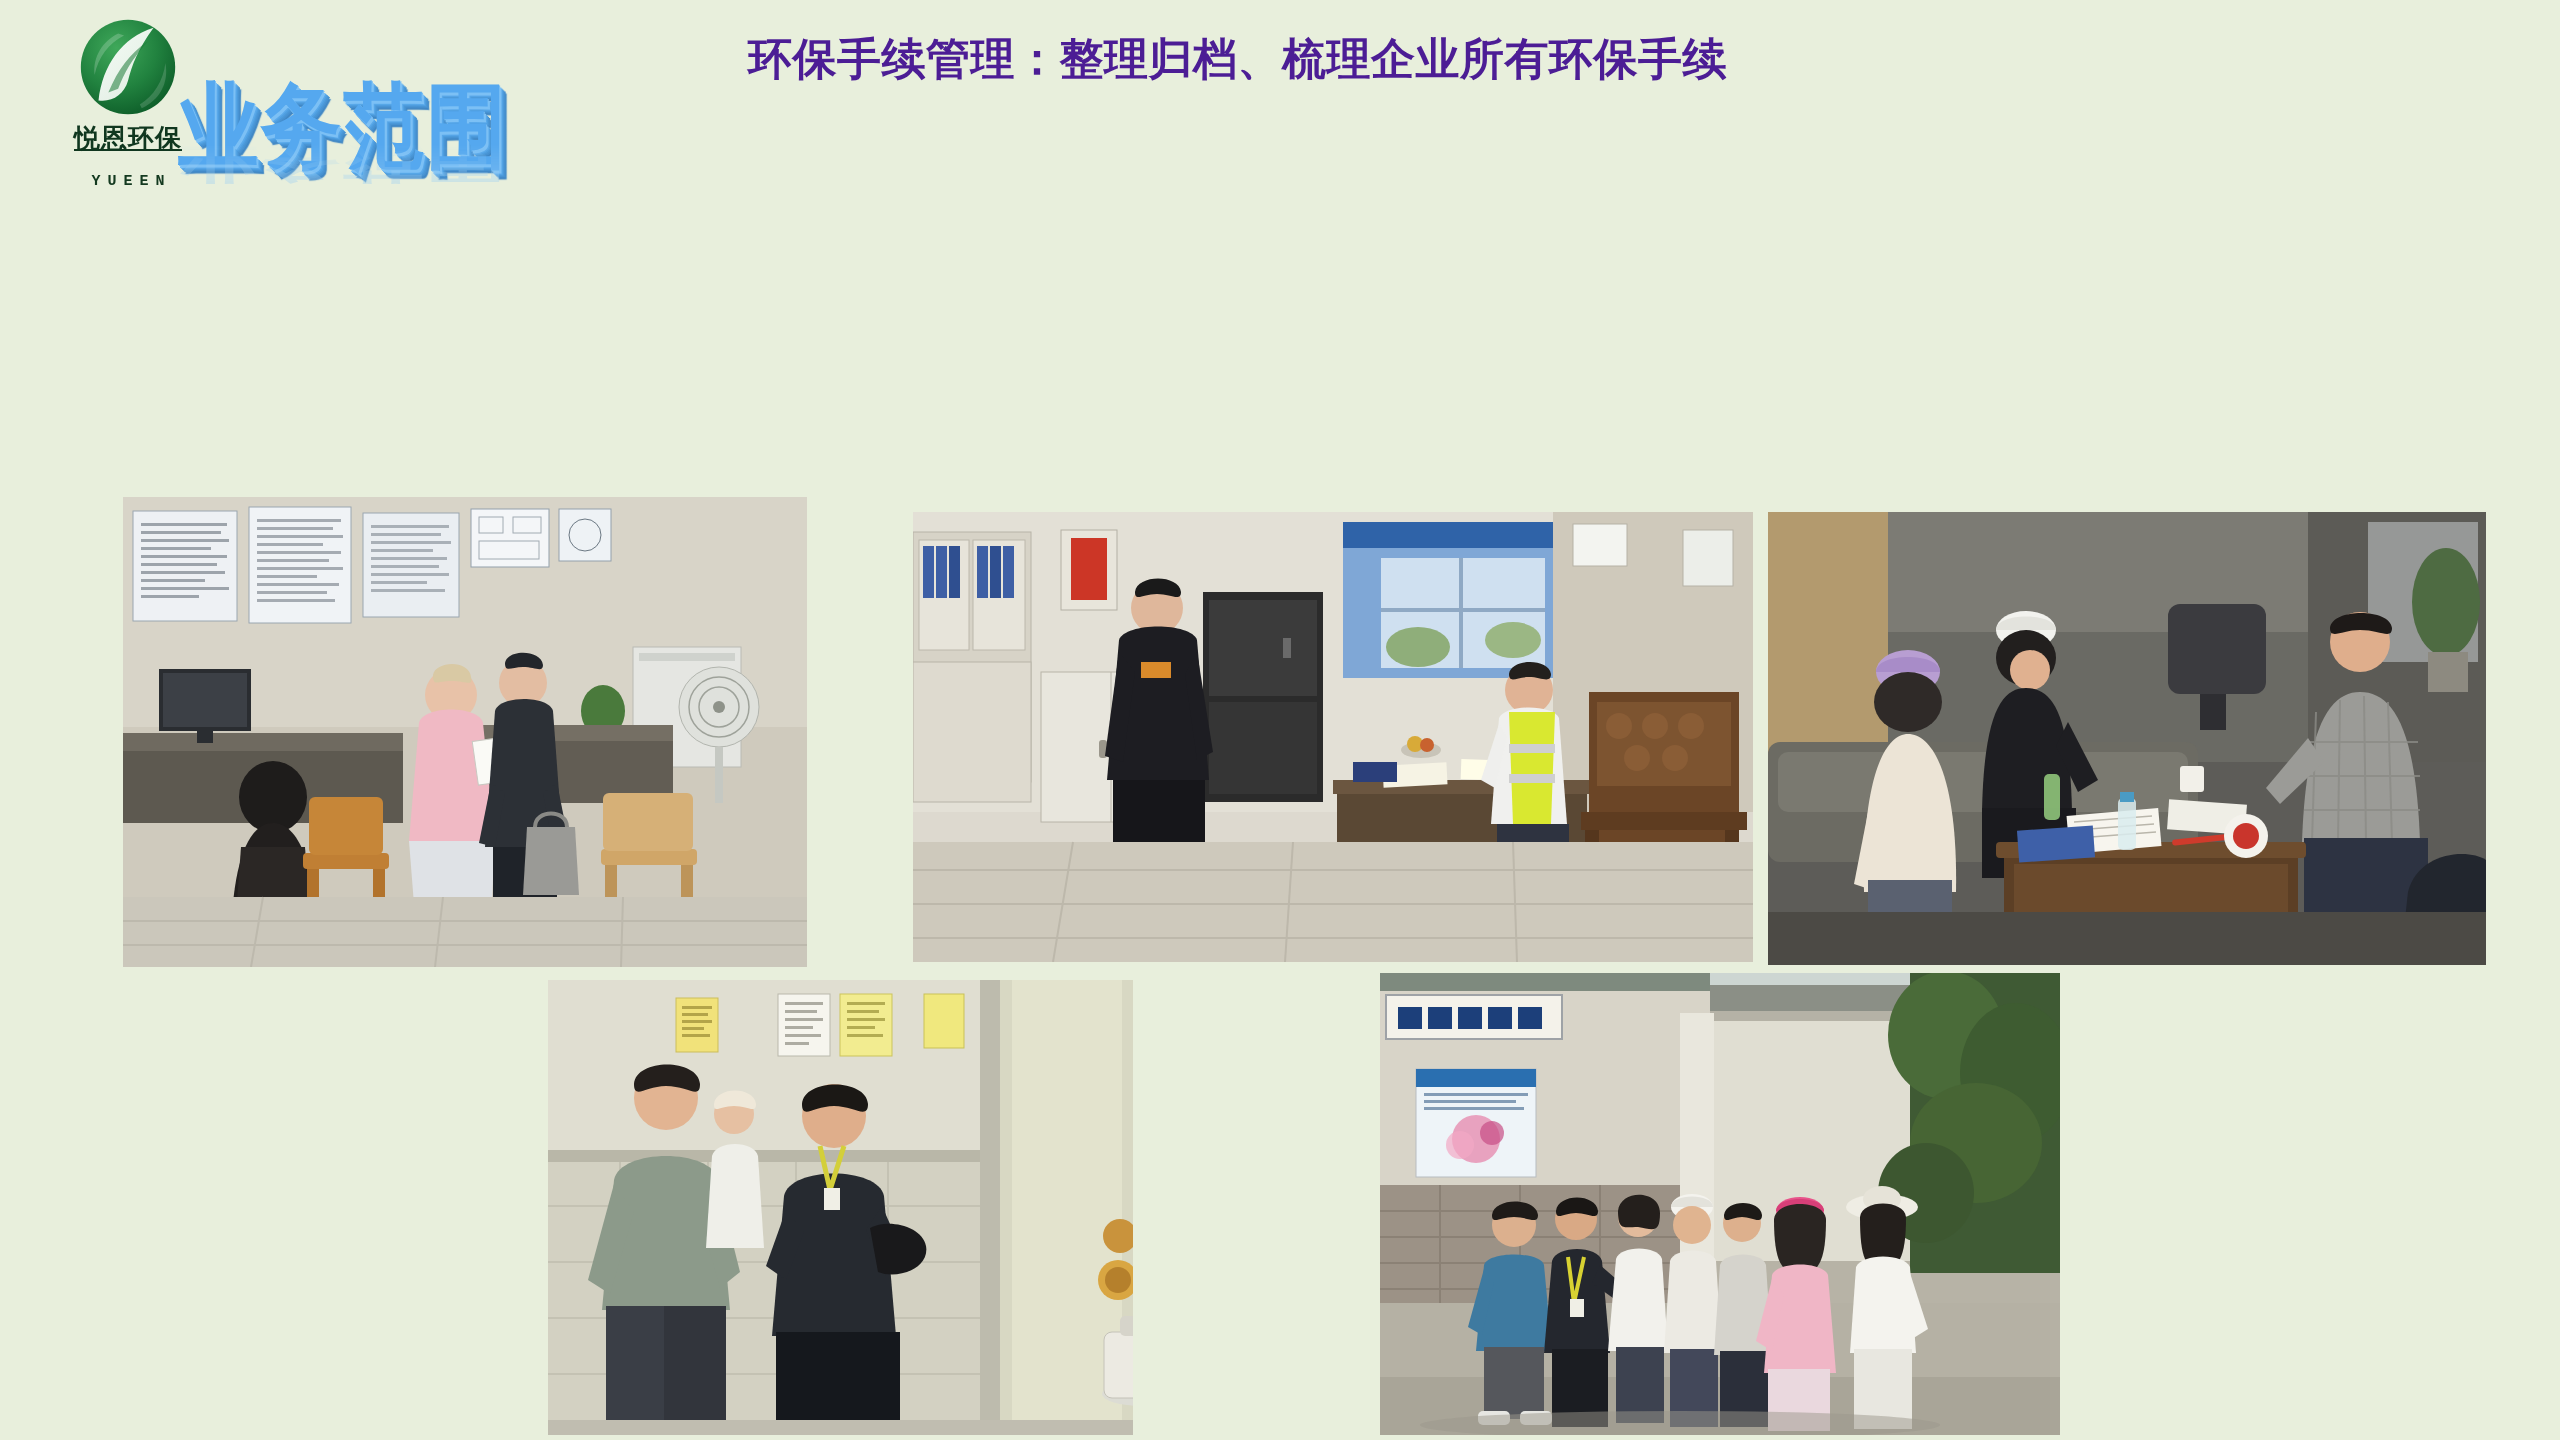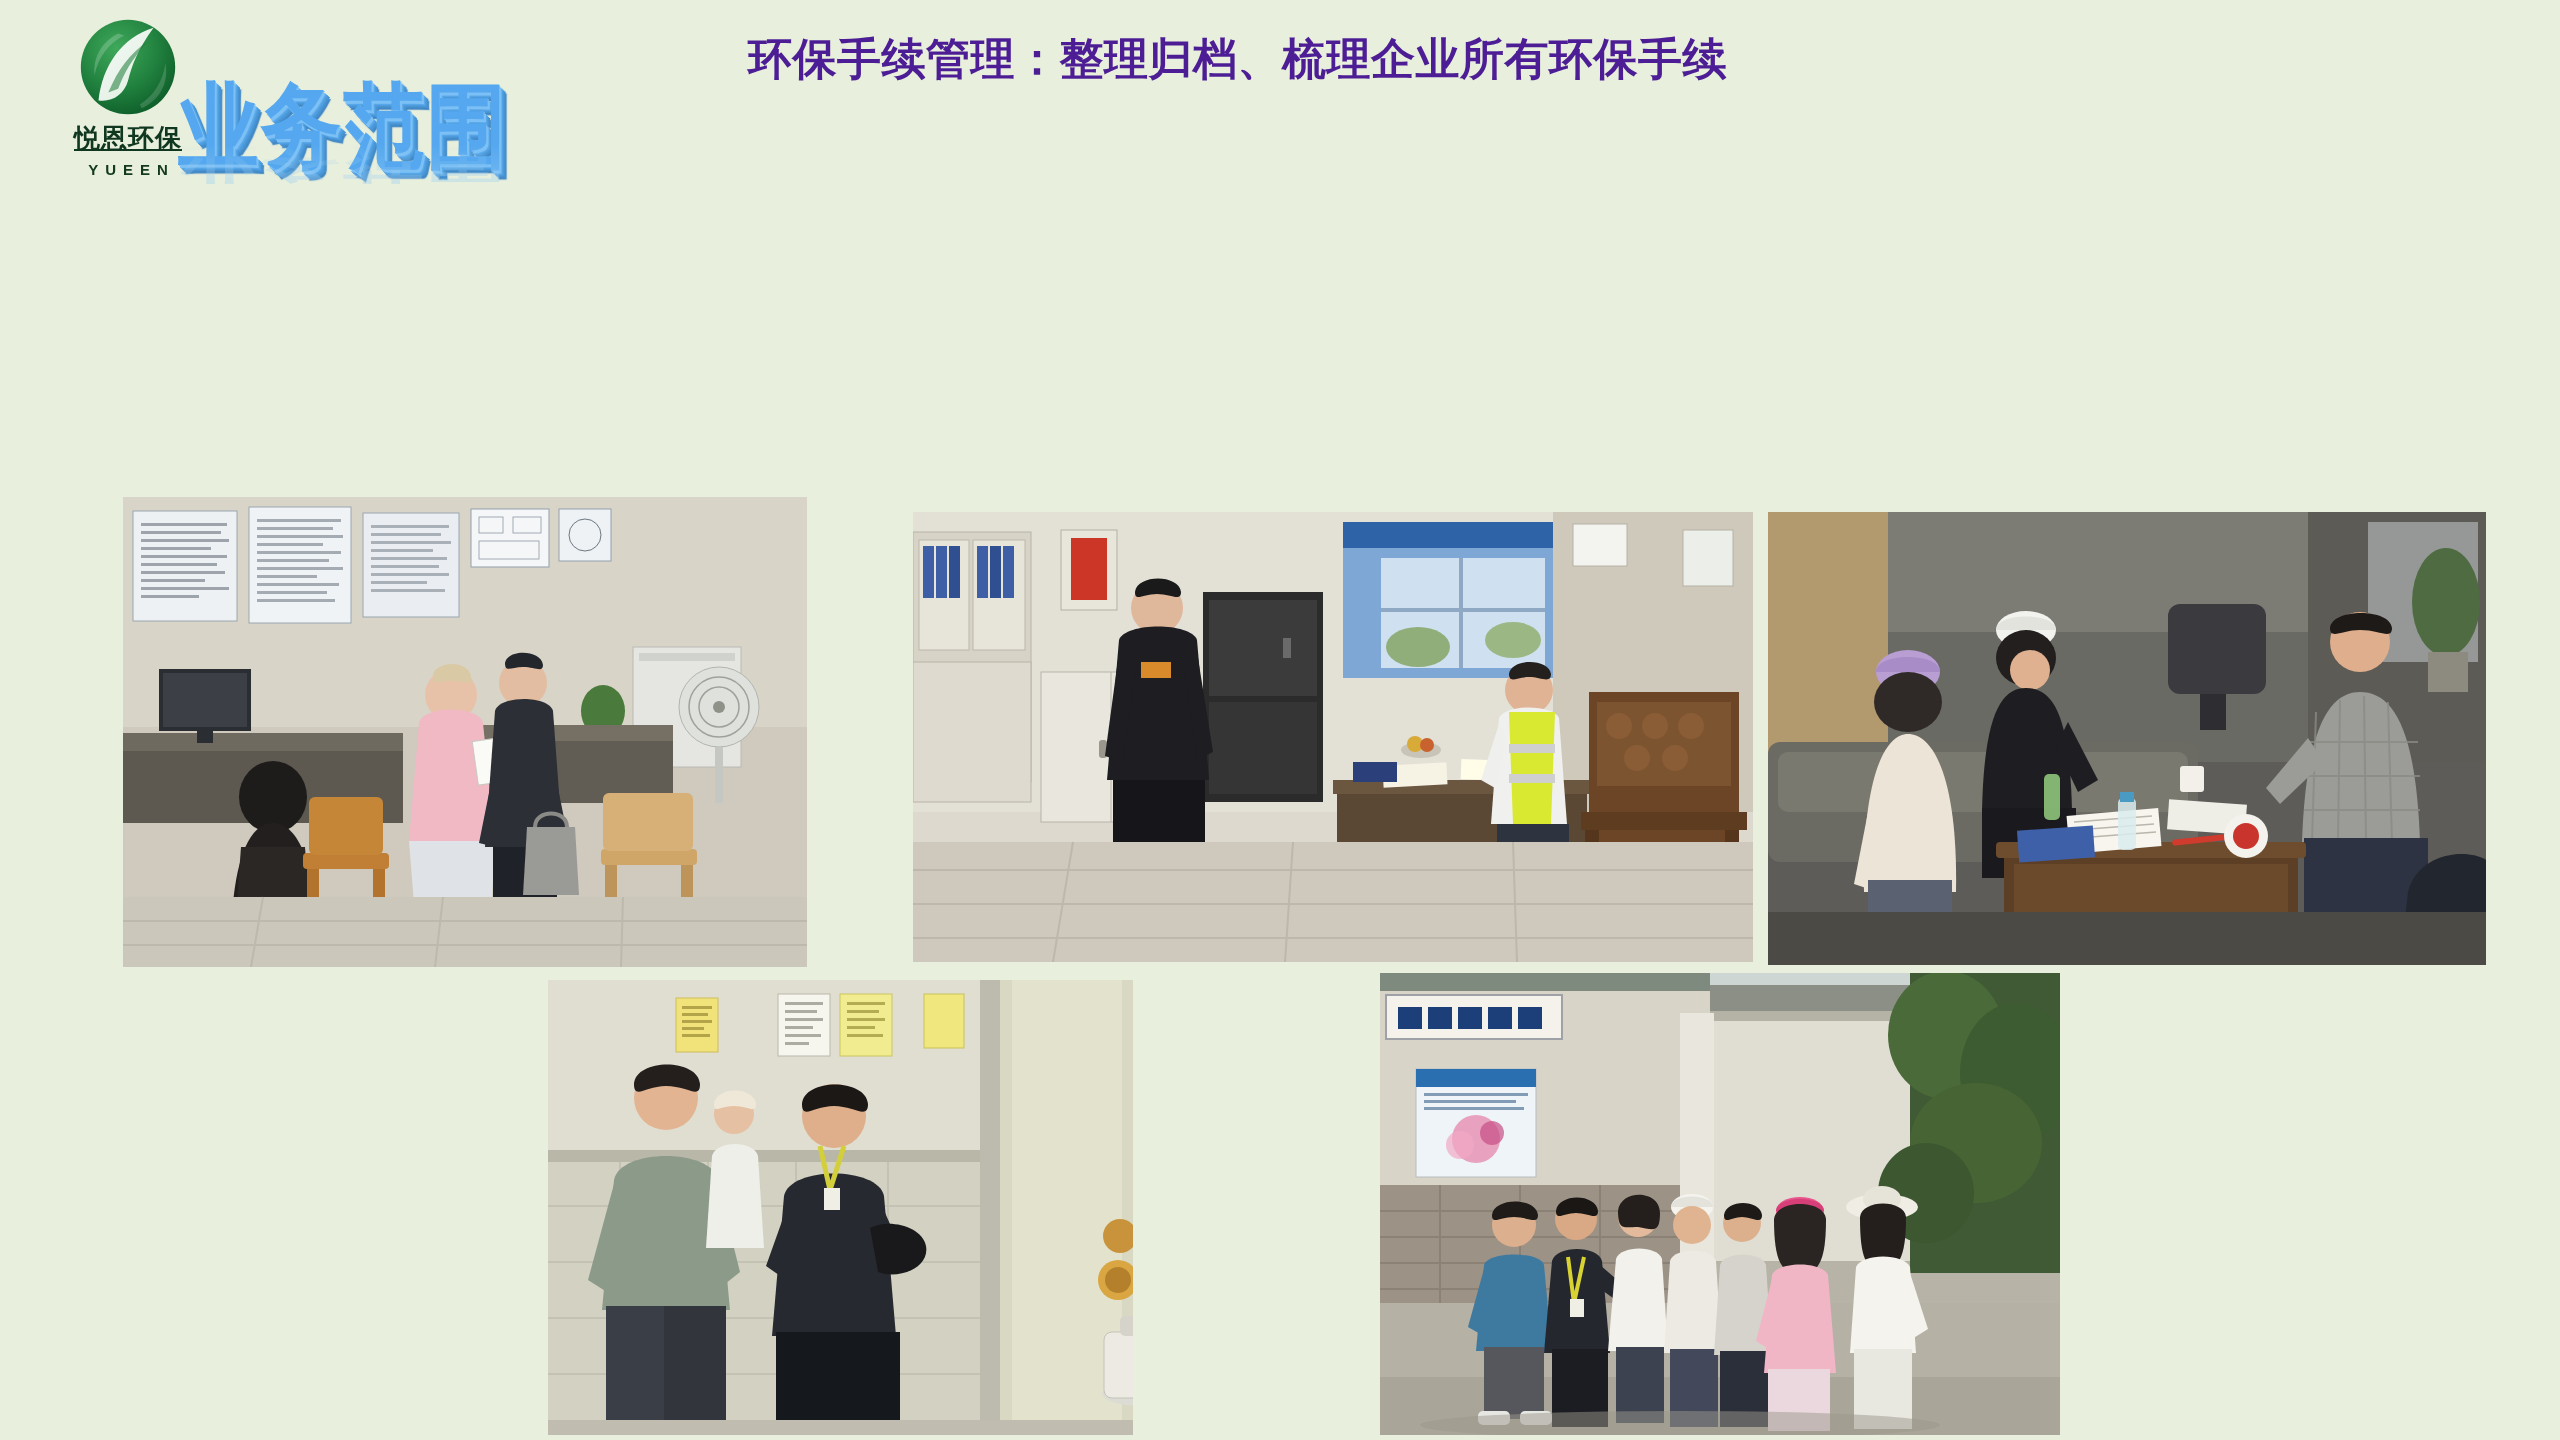--- a/index.html
+++ b/index.html
@@ -42,26 +42,26 @@
     font-family: "DejaVu Sans", sans-serif;
     font-size: 26px;
     font-weight: 700;
     color: #10371f;
     letter-spacing: 1px;
     line-height: 1.1;
     margin-top: -4px;
     text-decoration: underline;
   }
   .logo-en {
-    font-family: Liberation Sans, sans-serif;
+    font-family: Liberation Mono, monospace;
     font-size: 15px;
     font-weight: 700;
     color: #13391f;
     letter-spacing: 7px;
-    margin-top: 8px;
+    margin-top: 20px;
     padding-left: 7px;
   }
 
   
   .title-wrap {
     position: absolute;
     left: 178px;
     top: 80px;
     width: 430px;
     height: 180px;

